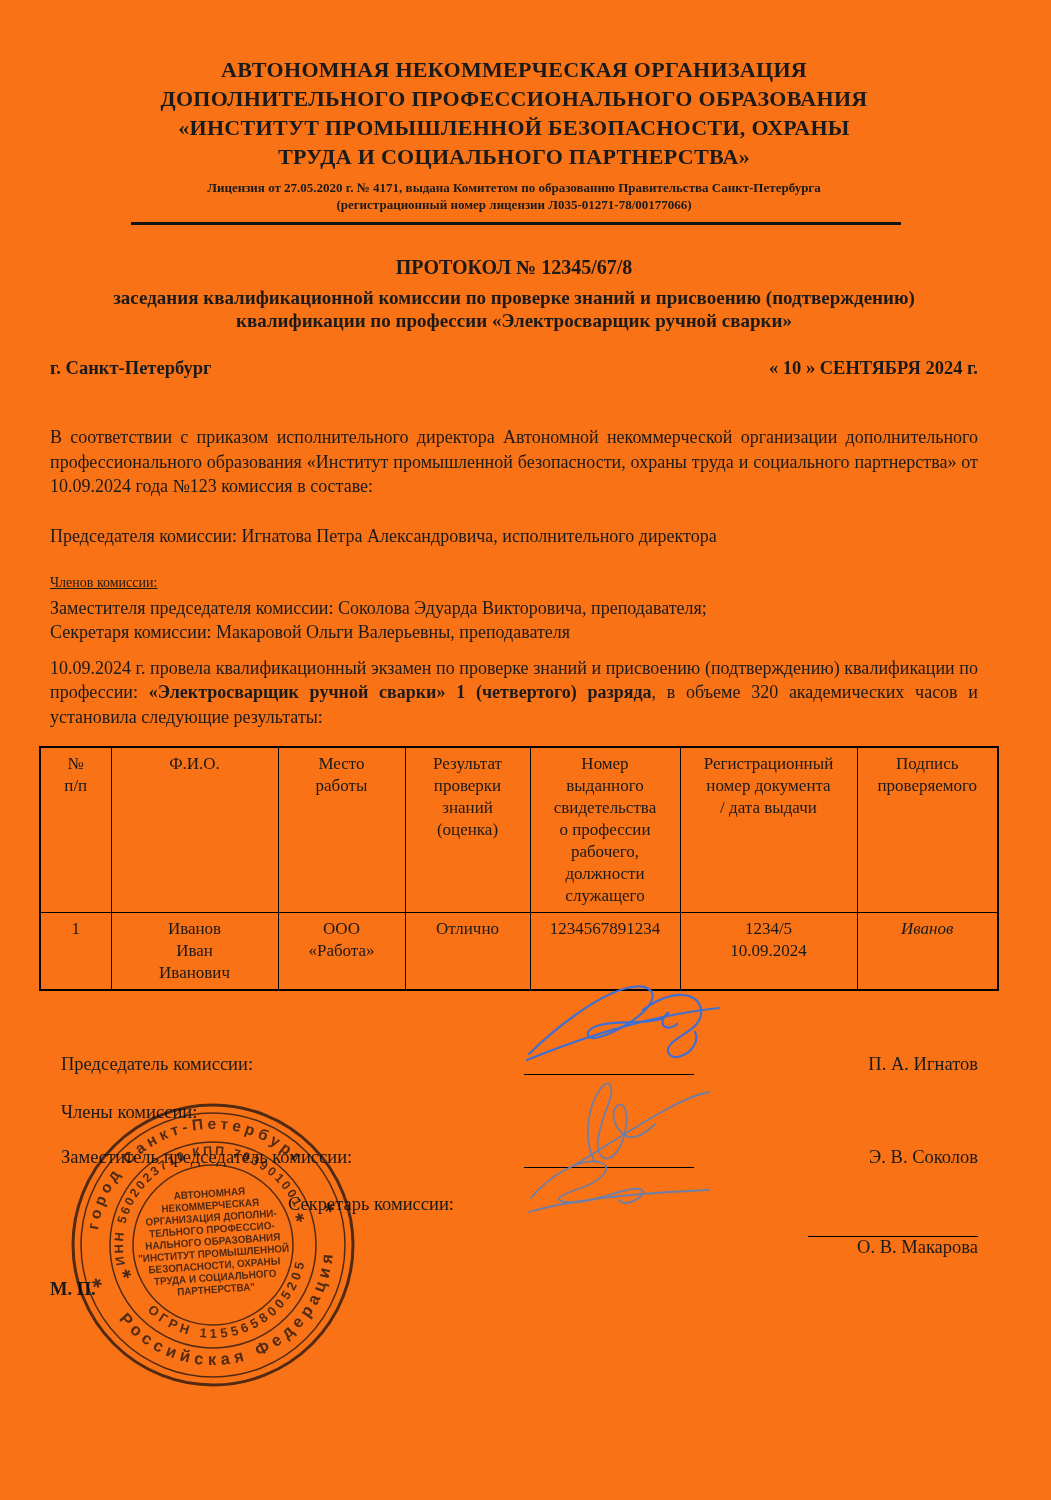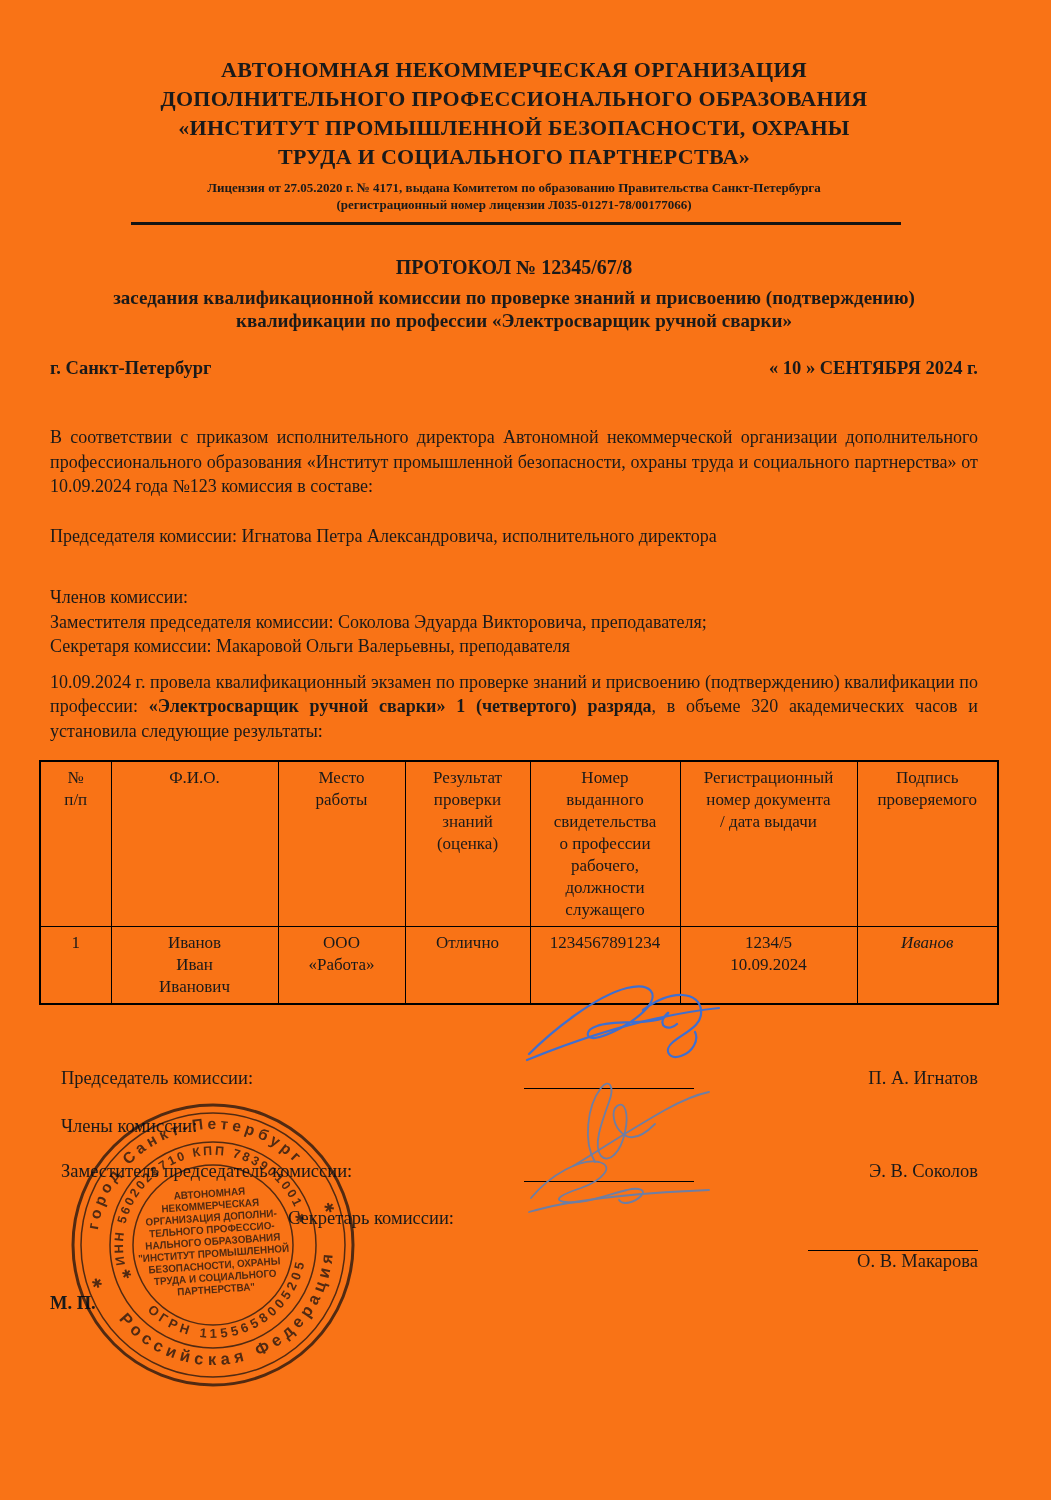--- a/index.html
+++ b/index.html
@@ -20,21 +20,21 @@
 
   
   .protocol-title { text-align:center; font-weight:bold; font-size:20px; margin-top:31px; }
   .protocol-subtitle { text-align:center; font-weight:bold; font-size:19px; line-height:23px; margin-top:7px; }
   .place-date { display:flex; justify-content:space-between; font-weight:bold; font-size:18.5px; margin-top:26px; }
 
   
   .para { font-size:18px; line-height:24.5px; text-align:justify; }
   .para-intro { margin-top:46px; }
   .line-chairman { font-size:18px; line-height:24.5px; margin-top:25px; }
-  .line-members { font-size:18px; line-height:24.5px; margin-top:37px; }
+  .line-members { font-size:14px; line-height:24.5px; margin-top:23px;text-decoration:underline; }
   .line-plain { font-size:18px; line-height:24.5px; }
   .para-exam { margin-top:11px; }
   .para-exam b { font-weight:bold; }
 
   
   table.results { border-collapse:collapse; table-layout:fixed; width:958px; margin-left:-11px; margin-top:17px;
     border:2px solid #000; }
   table.results th, table.results td { border:1.2px solid #000; vertical-align:top; font-weight:normal;
     font-size:17px; line-height:22px; padding:5px 3px; text-align:center; white-space:pre-line; }
   td.cell-fio { text-align:left; padding-left:9px; }

